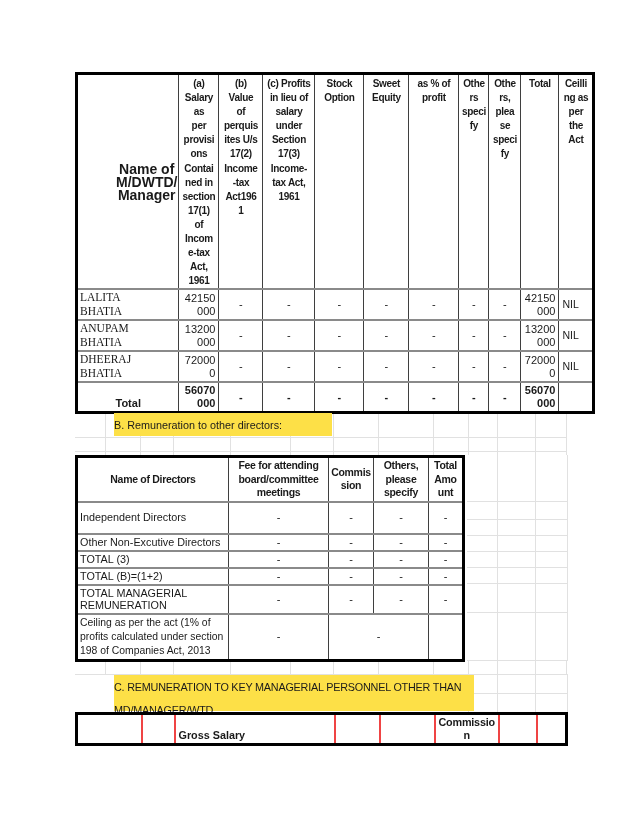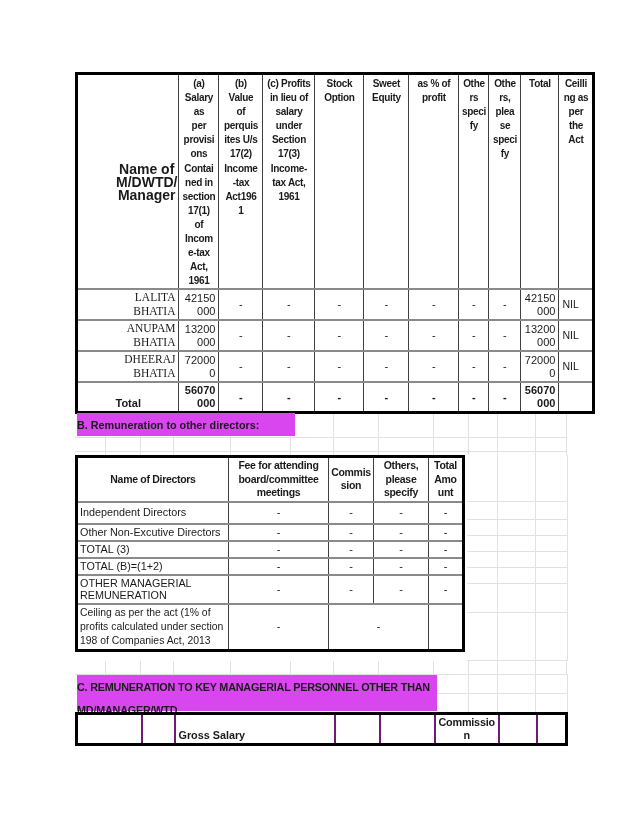--- a/index.html
+++ b/index.html
@@ -24,36 +24,36 @@
     background-size:1px 100%,1px 100%,1px 100%,1px 100%,100% 1px;
     background-position:31px 0,60px 0,98px 0,130px 0,0 18px;}
 
   table{border-collapse:collapse;table-layout:fixed;position:absolute;background:#fff;}
   td{border-left:1px solid #3f3f3f;border-right:1px solid #3f3f3f;
      border-top:2px solid #8a8a8a;border-bottom:2px solid #8a8a8a;
      padding:1px 3px;white-space:pre-line;overflow:hidden;font-size:11px;line-height:13px;}
   .t1{left:75px;top:72px;border:3px solid #000;}
   .t2{left:75px;top:455px;border:3px solid #000;}
   .t3{left:75px;top:712px;border:3px solid #000;}
-  .t3 td{border-left:2px solid #2f2f2f;border-right:2px solid #701a75;}
+  .t3 td{border-left:2px solid #2f2f2f;border-right:2px solid #ef4444;}
   .hd{font-weight:bold;text-align:center;vertical-align:top;font-size:10px;line-height:14.1px;
       letter-spacing:-0.3px;padding:2px 1px 0;}
   .t1 .name-h{vertical-align:middle;font-size:14px;line-height:13px;letter-spacing:0;padding-left:38px;}
-  .t1 .name{font-family:"Liberation Serif",serif;font-size:11.5px;line-height:13.5px;vertical-align:middle;padding-left:2px;text-align:right;}
+  .t1 .name{font-family:"Liberation Serif",serif;font-size:11.5px;line-height:13.5px;vertical-align:middle;padding-left:2px;}
   .t1 .num{text-align:right;vertical-align:middle;}
   .t1 .dash,.t2 .dash{text-align:center;vertical-align:middle;}
   .t1 .nil{text-align:left;vertical-align:middle;font-size:10.5px;}
   .t1 tr.total-row td{font-weight:bold;}
   .t1 .total-label{vertical-align:bottom;text-align:center;}
   .t2 .hd{font-size:10.5px;line-height:13.5px;vertical-align:middle;padding:1px;}
   .t2 .label{font-size:10.8px;line-height:12.5px;vertical-align:middle;padding-left:2px;}
   .t2 .small-label{font-size:10.4px;line-height:14px;}
   .t3 .gross{vertical-align:bottom;font-weight:bold;font-size:10.8px;}
   .t3 .commission{vertical-align:top;text-align:center;font-weight:bold;font-size:10.8px;letter-spacing:-0.2px;}
-  .sec-title{position:absolute;font-weight:bold;background:#d946ef;white-space:pre-line;}
+  .sec-title{position:absolute;font-weight:normal;background:#fde047;white-space:pre-line;margin-left:37px;}
   .title-b{left:77px;top:413px;width:218px;height:23px;font-size:10.8px;display:flex;align-items:center;}
   .title-c{left:77px;top:675px;width:360px;height:35px;font-size:10.8px;line-height:23px;letter-spacing:-0.2px;padding-top:1px;}
 </style>
 </head>
 <body>
 
 <div class="page">
 
   <div class="gridstrip grid1"></div>
   <div class="gridstrip grid2"></div>
@@ -220,21 +220,21 @@
 meetings</td>
       <td class="hd">Commis
 sion</td>
       <td class="hd">Others,
 please
 specify</td>
       <td class="hd">Total
 Amo
 unt</td>
     </tr>
-    <tr style="height:22px">
+    <tr style="height:32px">
       <td class="label">Independent Directors</td>
       <td class="dash">-</td>
       <td class="dash">-</td>
       <td class="dash">-</td>
       <td class="dash">-</td>
     </tr>
     <tr style="height:16px">
       <td class="label">Other Non-Excutive Directors</td>
       <td class="dash">-</td>
       <td class="dash">-</td>
@@ -249,21 +249,21 @@
       <td class="dash">-</td>
     </tr>
     <tr style="height:16px">
       <td class="label">TOTAL (B)=(1+2)</td>
       <td class="dash">-</td>
       <td class="dash">-</td>
       <td class="dash">-</td>
       <td class="dash">-</td>
     </tr>
     <tr style="height:29px">
-      <td class="label">OTHER MANAGERIAL
+      <td class="label">TOTAL MANAGERIAL
 REMUNERATION</td>
       <td class="dash">-</td>
       <td class="dash">-</td>
       <td class="dash">-</td>
       <td class="dash">-</td>
     </tr>
     <tr style="height:31px">
       <td class="label small-label">Ceiling as per the act (1% of
 profits calculated under section
 198 of Companies Act, 2013</td>

